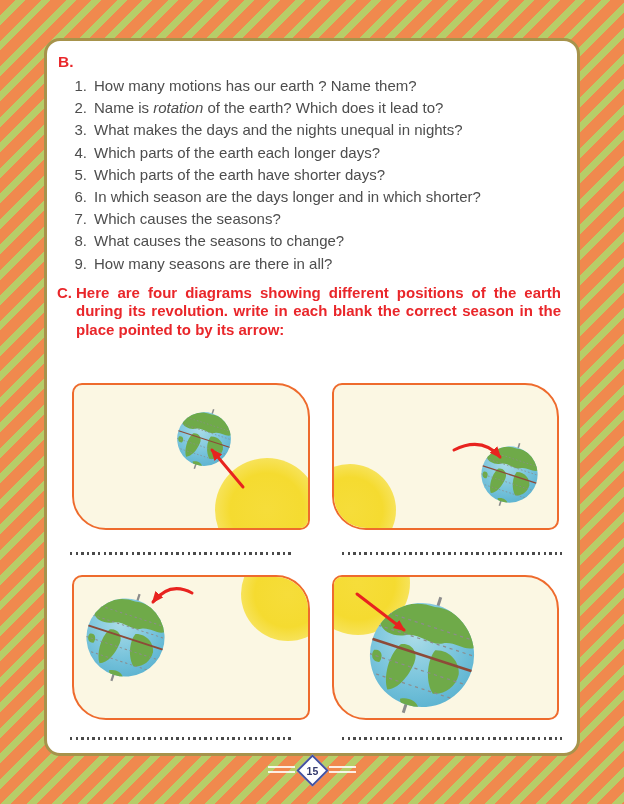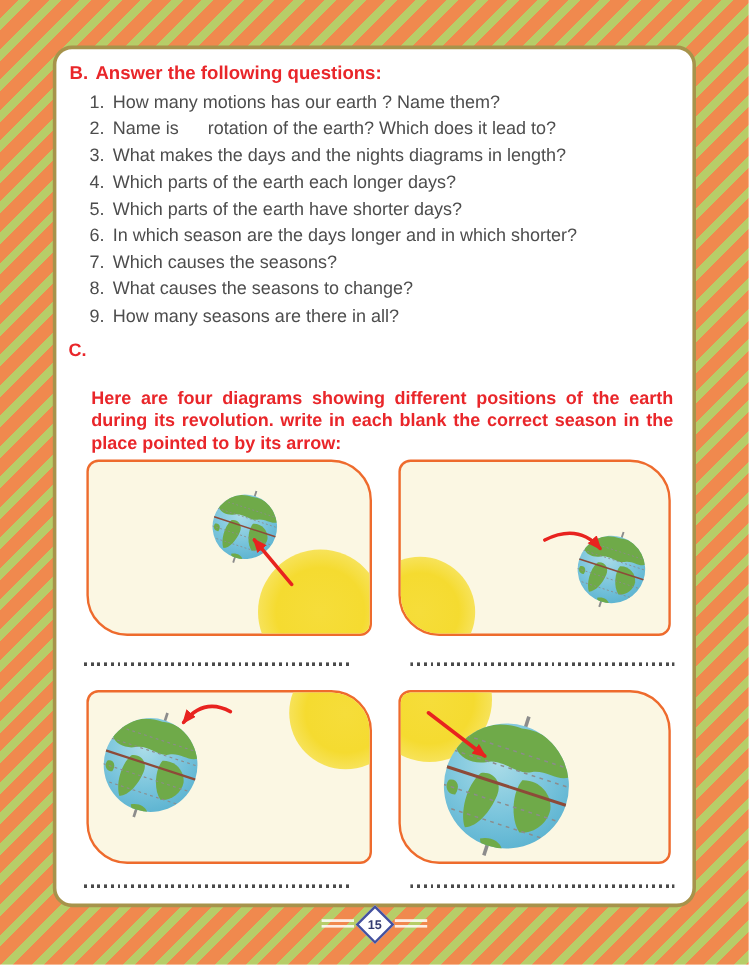--- a/index.html
+++ b/index.html
@@ -13,26 +13,26 @@
     box-sizing:border-box;background:#ffffff;border:3px solid #A7934B;
     border-radius:16px;padding:8px 14px 0 10px;
   }
   
   .sec-b-head{display:flex;gap:6px;color:#E9262A;font-weight:bold;
     font-size:15.5px;line-height:21px;margin:2px 0 3px 1px;}
   .qrow{display:grid;grid-template-columns:30px 1fr;column-gap:7px;
     font-size:15px;line-height:22.2px;color:#4D4D4D;}
   .qnum{text-align:right;}
   .qtext{text-align:justify;padding-right:2px;}
-  .qtext .it{margin-left:20px;}
+  .qtext .it{font-style:italic;}
   
   .sec-c{display:grid;grid-template-columns:15px 1fr;column-gap:4px;
     margin-top:9px;color:#E9262A;font-weight:bold;font-size:15px;
     line-height:18.6px;}
-  .sec-c .ctext{text-align:justify;padding-right:2px;margin-top:40px;}
+  .sec-c .ctext{text-align:justify;padding-right:2px;}
   
   .diagrams{position:absolute;left:10px;top:342px;width:508px;height:372px;}
   .dbox{position:absolute;box-sizing:border-box;background:#FBF7E3;
     border:2.5px solid #EE6B2D;border-radius:10px 34px 10px 34px;overflow:hidden;}
   #dbox1{left:15px;top:0;width:238px;height:147px;}
   #dbox2{left:275px;top:0;width:227px;height:147px;}
   #dbox3{left:15px;top:192px;width:238px;height:145px;}
   #dbox4{left:275px;top:192px;width:227px;height:145px;}
   .sun{position:absolute;border-radius:50%;
     background:radial-gradient(circle,#F6DD3A 0%,#F5DB30 50%,#F7E35C 72%,#FAEF9C 90%,#FBF3BC 100%);}
@@ -96,35 +96,34 @@
       </g>
     </symbol>
   </defs>
 </svg>
 
 <div class="canvas">
   <div class="page">
 
     <div class="sec-b-head">
       <span>B.</span>
-      <span>Answer the following questions:</span>
     </div>
 
     <div>
       <div class="qrow">
         <span class="qnum">1.</span>
         <span class="qtext"><span>How many motions has our earth ? Name them?</span><span class="it"></span><span></span></span>
       </div>
       <div class="qrow">
         <span class="qnum">2.</span>
         <span class="qtext"><span>Name is </span><span class="it">rotation</span><span> of the earth? Which does it lead to?</span></span>
       </div>
       <div class="qrow">
         <span class="qnum">3.</span>
-        <span class="qtext"><span>What makes the days and the nights diagrams in length?</span><span class="it"></span><span></span></span>
+        <span class="qtext"><span>What makes the days and the nights unequal in nights?</span><span class="it"></span><span></span></span>
       </div>
       <div class="qrow">
         <span class="qnum">4.</span>
         <span class="qtext"><span>Which parts of the earth each longer days?</span><span class="it"></span><span></span></span>
       </div>
       <div class="qrow">
         <span class="qnum">5.</span>
         <span class="qtext"><span>Which parts of the earth have shorter days?</span><span class="it"></span><span></span></span>
       </div>
       <div class="qrow">

